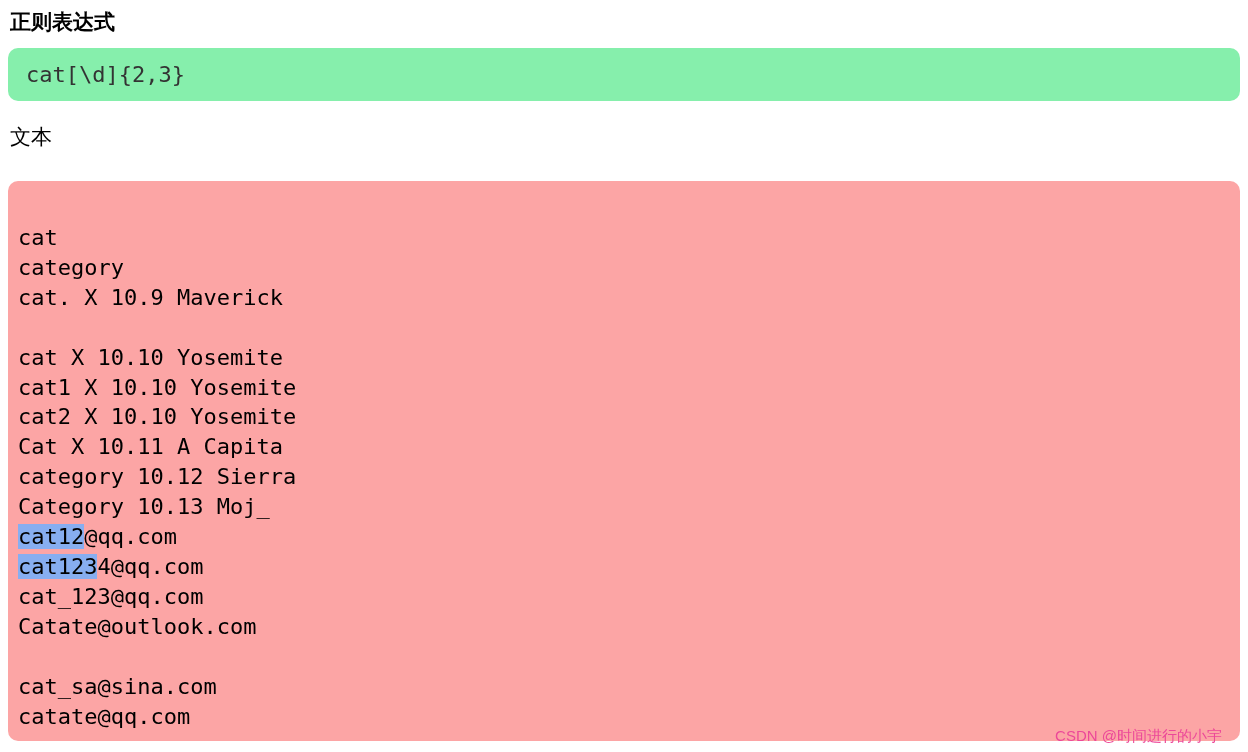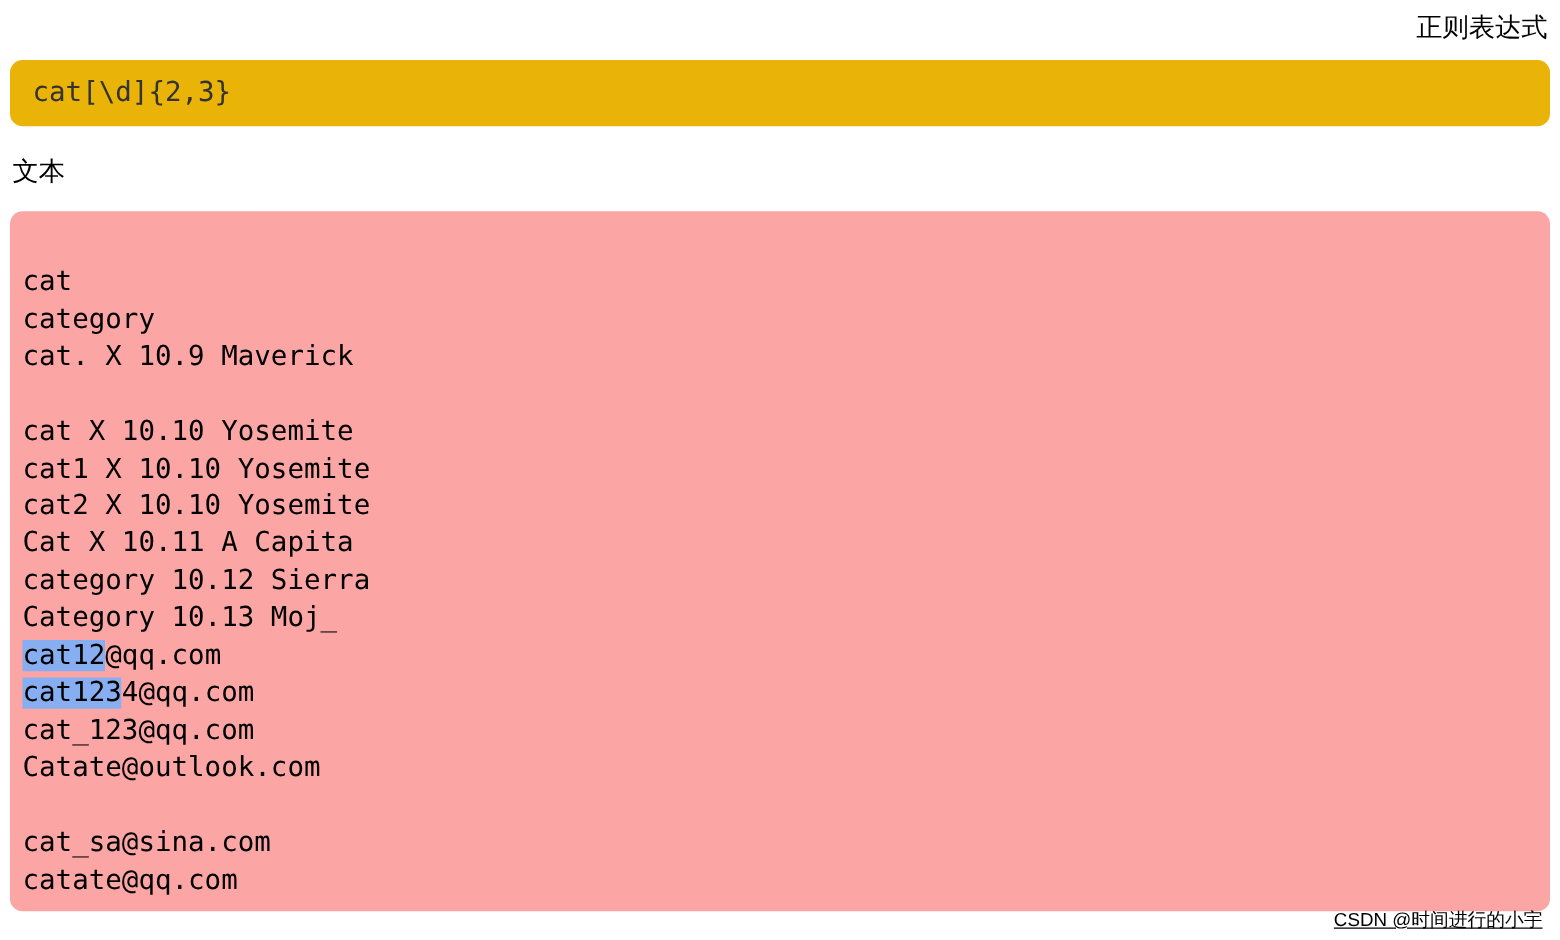--- a/index.html
+++ b/index.html
@@ -11,61 +11,59 @@
       background: #ffffff;
       font-family: -apple-system, BlinkMacSystemFont, "Segoe UI", sans-serif;
       padding: 0;
       width: 1248px;
       height: 752px;
       position: relative;
     }
     .section-label {
       font-size: 21px;
       color: #000;
-      padding: 8px 10px 12px 24px;
-      font-weight: 400;
-      text-align: right;
+      padding: 8px 10px 12px 10px;
+      font-weight: 700;
     }
     .regex-box {
-      background: #eab308;
+      background: #86efac;
       margin: 0 8px;
       padding: 14px 18px;
       border-radius: 10px;
       font-family: "Menlo", "Monaco", "Consolas", monospace;
       font-size: 22px;
       color: #333;
     }
     .text-label {
       font-size: 21px;
       color: #000;
-      padding: 22px 10px 18px 10px;
+      padding: 22px 10px 30px 10px;
       font-weight: 400;
     }
     .text-box {
       background: #fca5a5;
       margin: 0 8px;
       padding: 42px 10px 10px 10px;
       border-radius: 10px;
       font-family: "Menlo", "Monaco", "Consolas", monospace;
       font-size: 22px;
       color: #000;
       line-height: 1.36;
       white-space: pre;
     }
     .highlight {
       background: #87aef0;
     }
     .watermark {
       position: absolute;
       bottom: 6px;
-      right: 14px;
-      color: #000000;
+      right: 26px;
+      color: #ec4899;
       font-size: 15px;
       font-family: -apple-system, sans-serif;
-      text-decoration: underline;
     }
   </style>
 </head>
 <body>
 
 <div class="section-label">正则表达式</div>
 
 <div class="regex-box">
   <span>cat[\d]{2,3}</span>
 </div>

